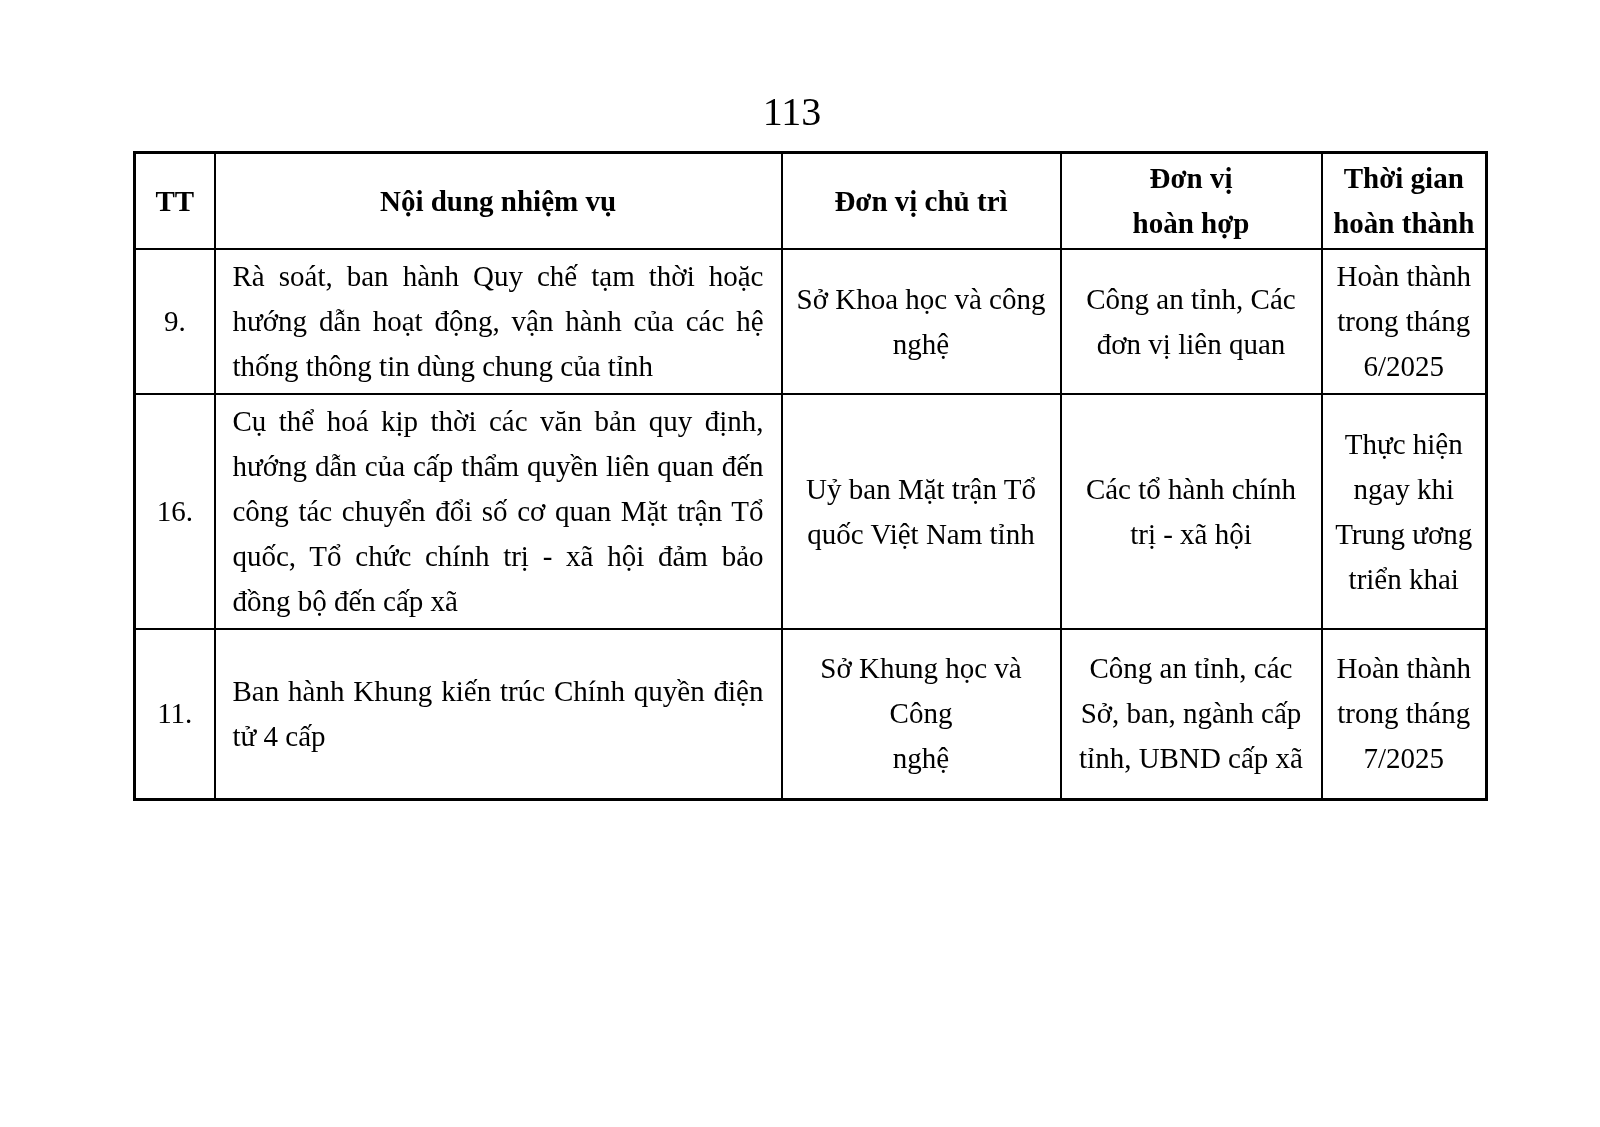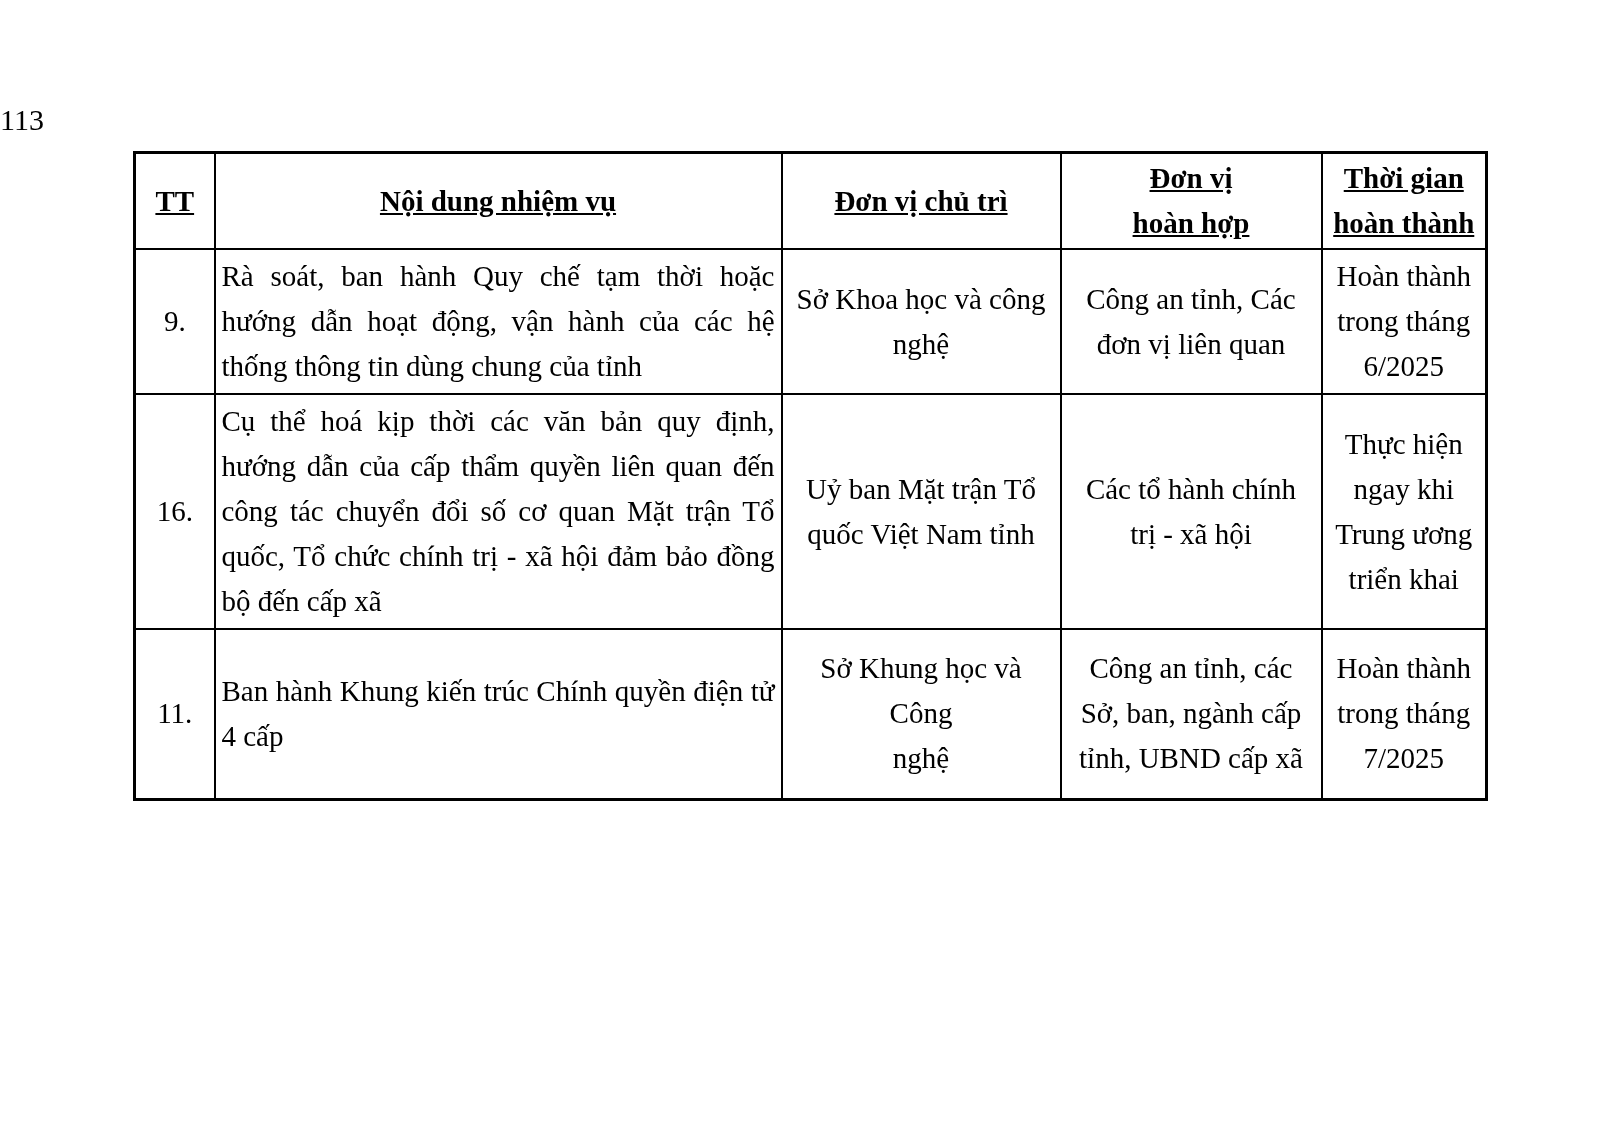--- a/index.html
+++ b/index.html
@@ -10,25 +10,25 @@
   body {
     width: 1600px;
     height: 1127px;
     position: relative;
     font-family: "Liberation Serif", "DejaVu Serif", serif;
     color: #000000;
     overflow: hidden;
   }
   .page-number {
     position: absolute;
-    top: 102px;
+    top: 94px;
     left: 0;
     width: 1584px;
-    text-align: left;
-    font-size: 30px;
+    text-align: center;
+    font-size: 40px;
     line-height: 36px;
   }
   table.tasks {
     position: absolute;
     left: 133px;
     top: 151px;
     width: 1352px;
     border-collapse: collapse;
     table-layout: fixed;
     border: 3px solid #000000;
@@ -47,28 +47,28 @@
     white-space: pre-line;
     padding: 2px 6px;
   }
   td.cell-tt {
     text-align: center;
     padding: 2px 4px;
   }
   td.cell-task {
     text-align: justify;
     text-justify: inter-word;
-    padding: 4px 6px;
+    padding: 4px 17px;
   }
   td.cell-center {
     text-align: center;
     white-space: pre-line;
     padding: 2px 8px;
   }
-  tr.hdr    { height: 81px; text-decoration: underline; }
+  tr.hdr    { height: 81px; }
   tr.row-9  { height: 144px; }
   tr.row-10 { height: 226px; }
   tr.row-11 { height: 170px; }
 </style>
 </head>
 <body>
 
 <div class="page-number">113</div>
 
 <table class="tasks">

